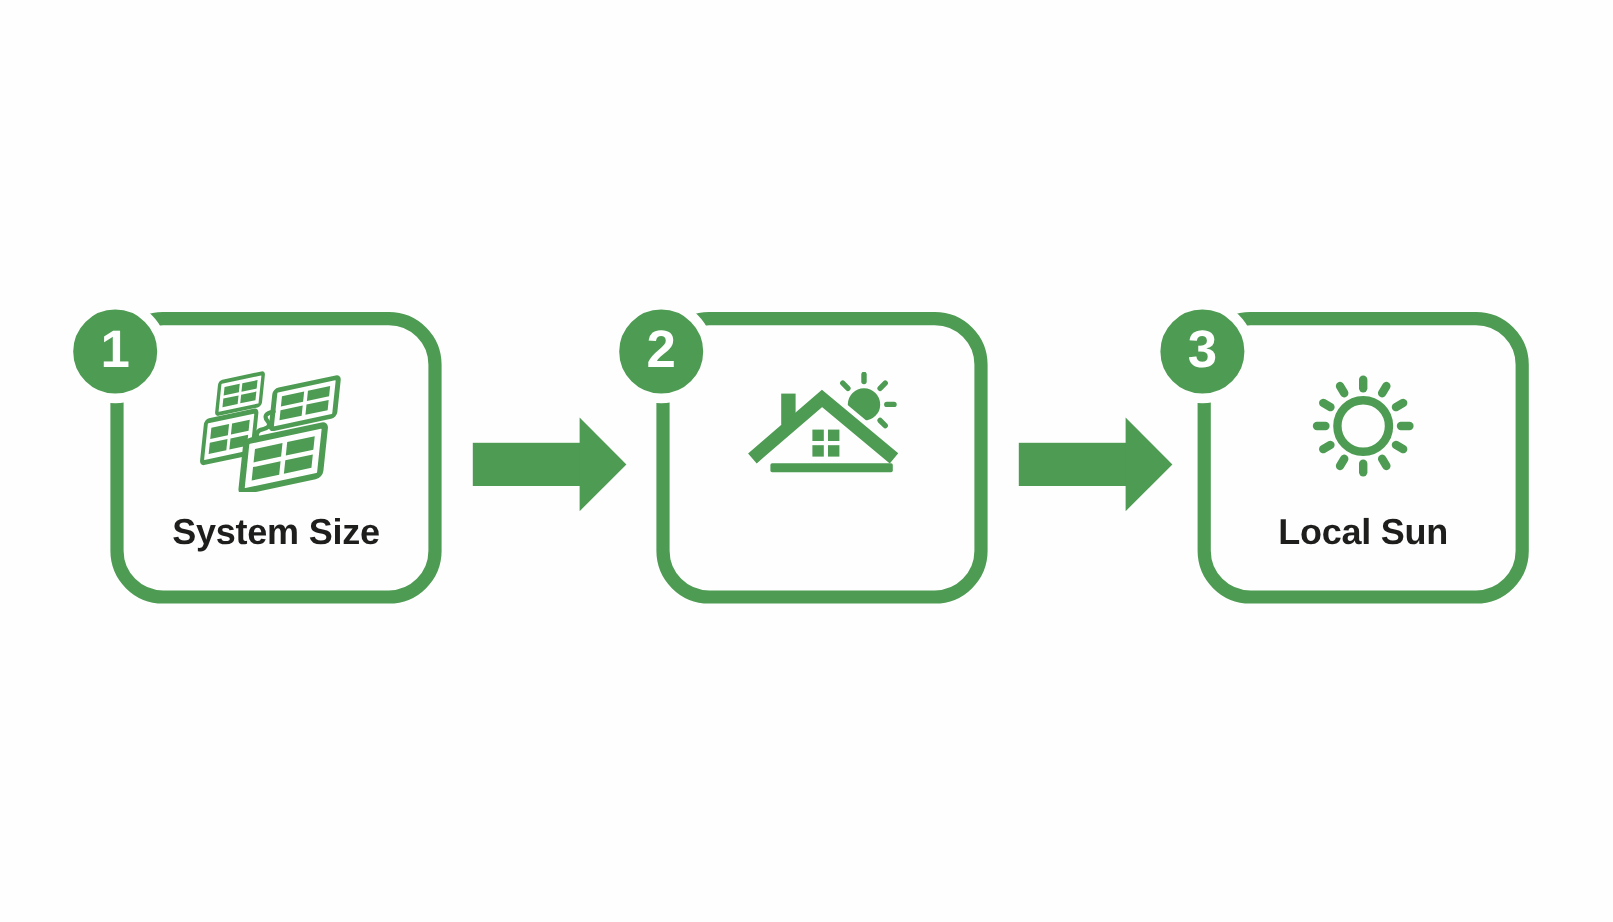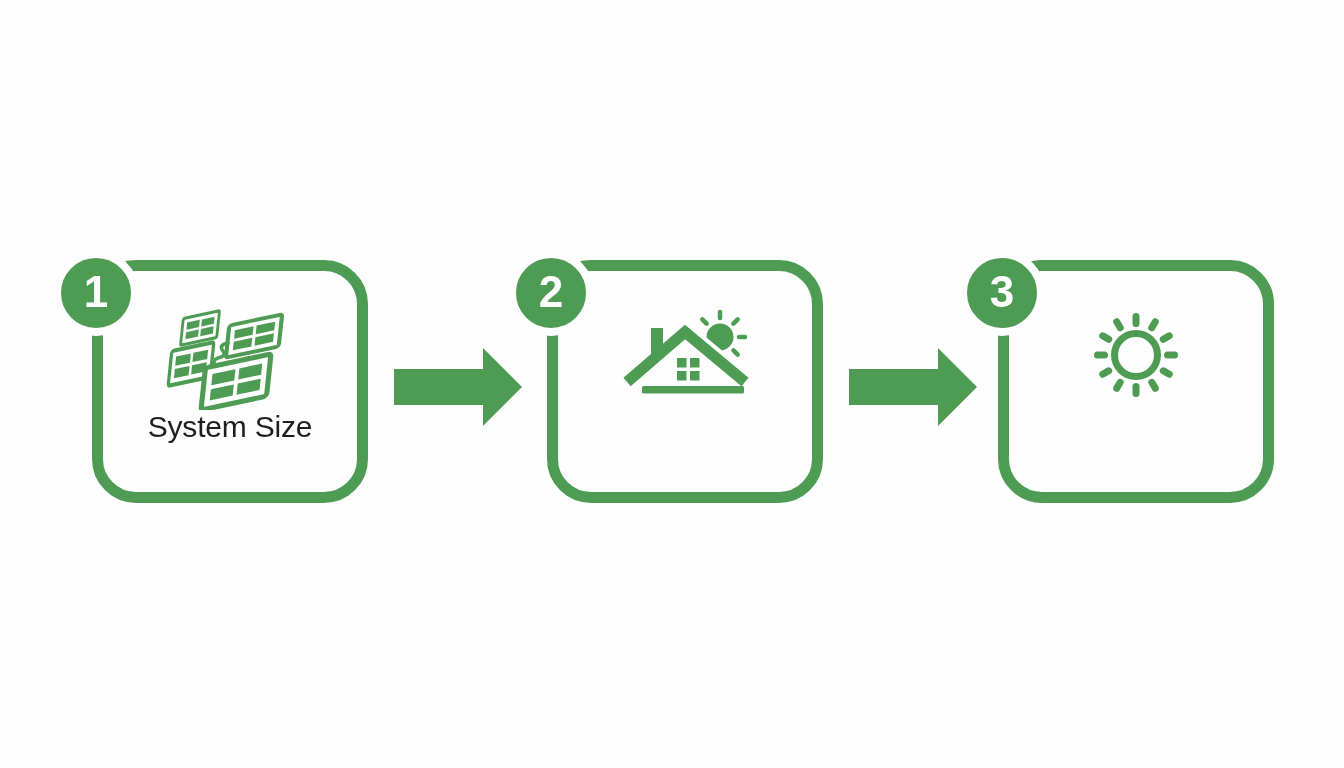--- a/index.html
+++ b/index.html
@@ -30,23 +30,23 @@
     border-radius:50%;
     background:var(--green,#4E9B53);
     display:flex;align-items:center;justify-content:center;
   }
   .badge .num{
     color:var(--badge-text,#FFFFFF);
     font-size:44px;font-weight:700;line-height:1;
     transform:translateY(-1px);
   }
   .step .label{
-    position:absolute;left:0;right:0;top:150px;
+    position:absolute;left:0;right:0;top:167px;
     text-align:center;
-    font-size:30px;font-weight:400;
+    font-size:30px;font-weight:700;
     color:var(--text,#1E1E1C);
     letter-spacing:-0.2px;
   }
   .icon{position:absolute;}
   #step1 .icon{left:74px;top:40px;}
   #step2 .icon{left:68px;top:50px;}
   #step3 .icon{left:88px;top:45px;}
 
   #step1{left:92px;}
   #step2{left:547px;}
@@ -150,15 +150,16 @@
         <line x1="22.7" y1="65.8" x2="16.7" y2="69.3"></line>
         <line x1="34.2" y1="77.3" x2="30.7" y2="83.3"></line>
         <line x1="50" y1="81.5" x2="50" y2="88.5"></line>
         <line x1="65.8" y1="77.3" x2="69.3" y2="83.3"></line>
         <line x1="77.3" y1="65.8" x2="83.3" y2="69.3"></line>
       </g>
     </svg>
     <div class="badge">
       <span class="num">3</span>
     </div>
+    <div class="label">Local Sun</div>
   </div>
 
 </div>
 
 </body></html>

